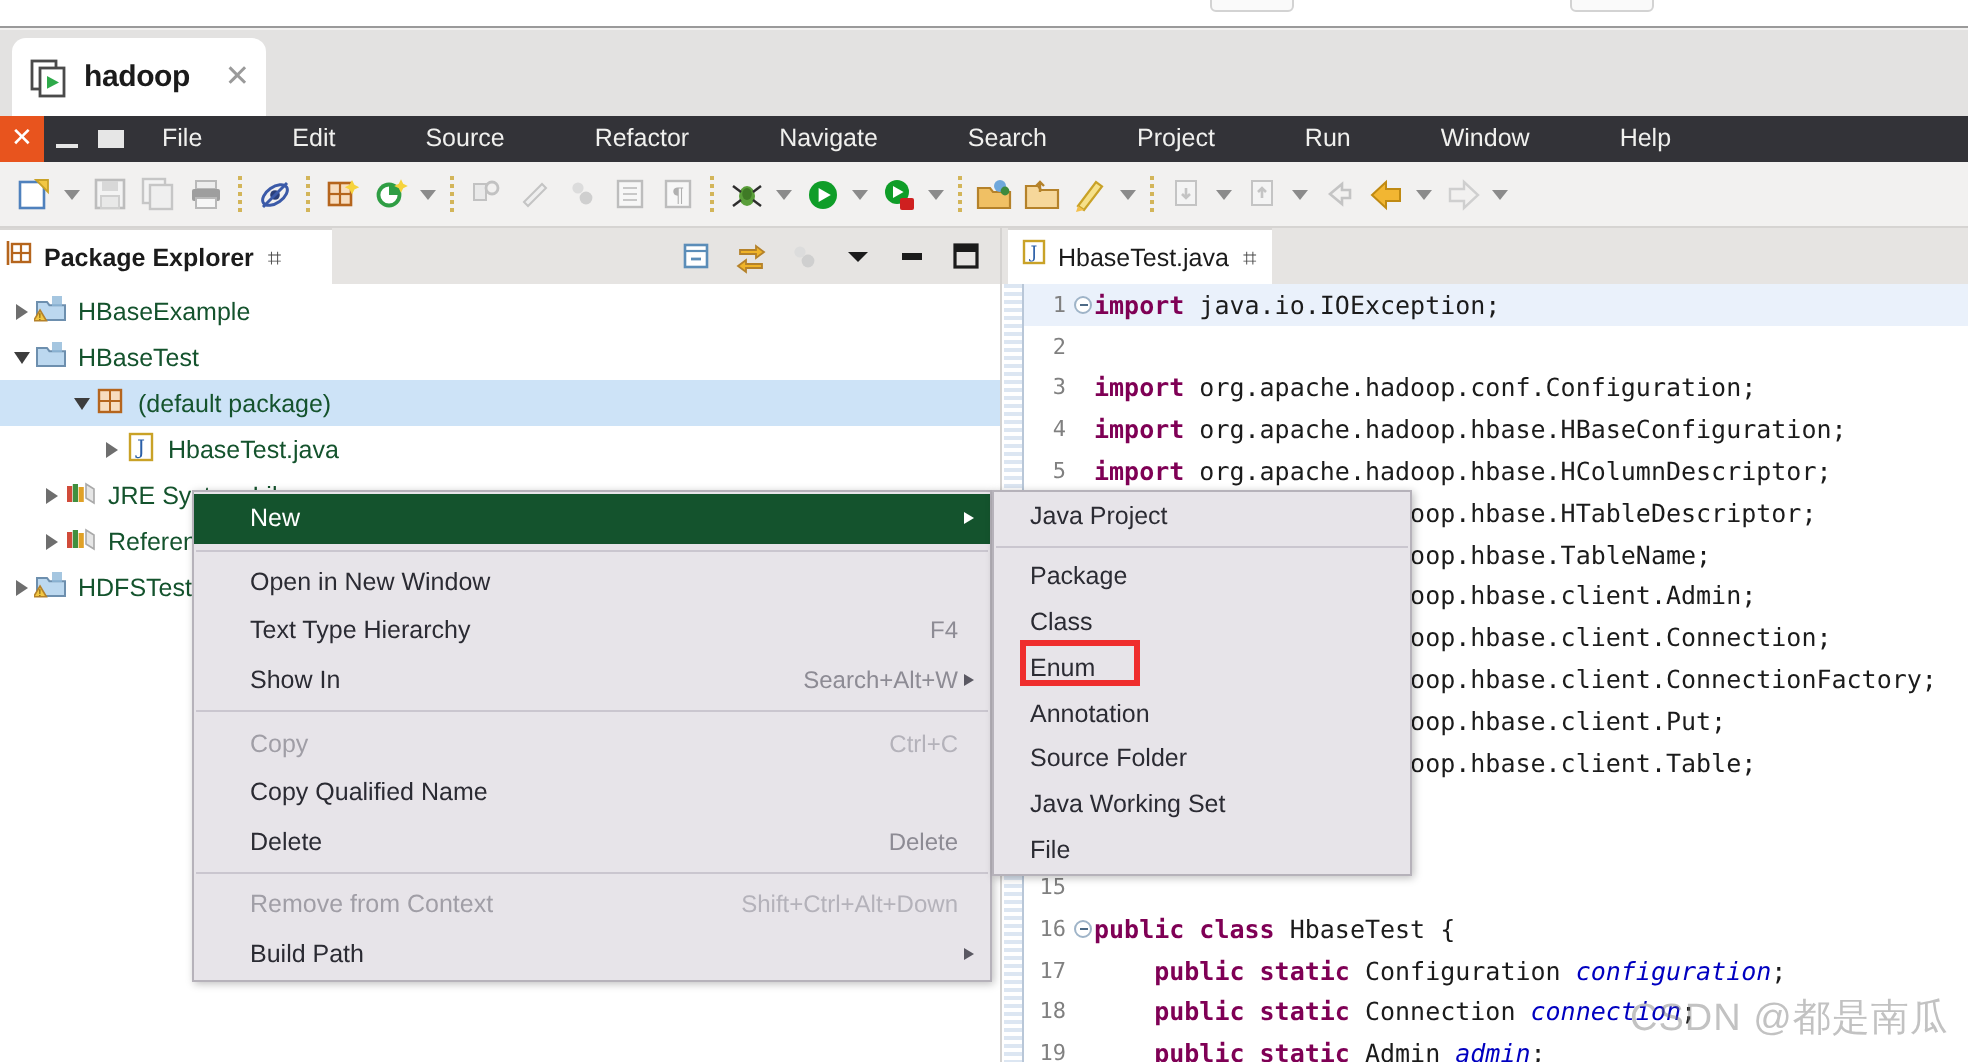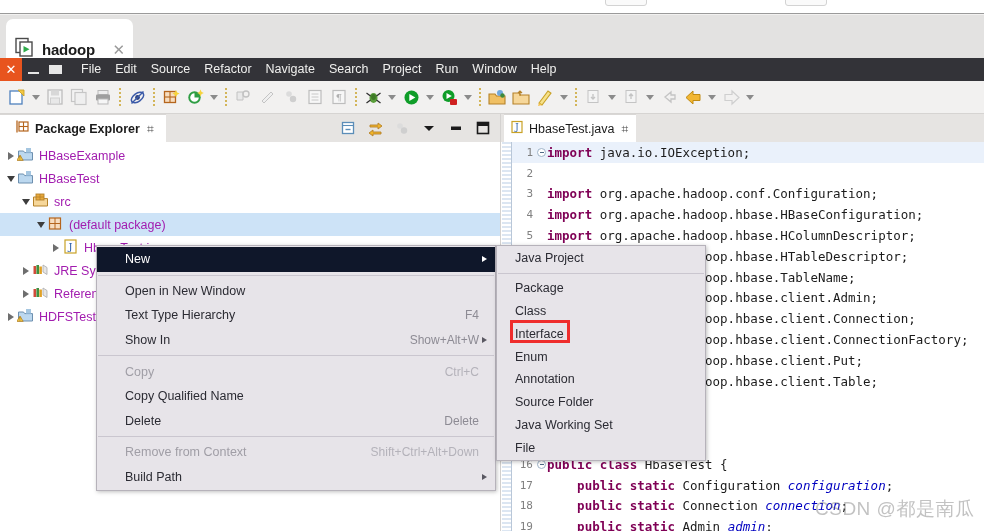--- a/index.html
+++ b/index.html
@@ -30,21 +30,21 @@
   
   .tabrow {
     position: absolute; left: 0; top: 15px; width: 984px; height: 43px;
     background: #e3e2e1;
   }
   .apptab {
     position: absolute; left: 6px; top: 4px;
     height: 39px; width: 127px;
     background: #ffffff;
     border-top-left-radius: 7px; border-top-right-radius: 7px;
-    display: flex; align-items: flex-end; padding: 0 8px;
+    display: flex; align-items: center; padding: 0 8px;
   }
   .apptab .ticon { width: 22px; height: 22px; position: relative; flex: 0 0 auto; }
   .apptab .tlabel {
     font-size: 15px; font-weight: bold; color: #1b1b1b;
     margin-left: 6px; letter-spacing: -0.2px;
   }
   .apptab .tclose {
     margin-left: auto; color: #9a9a9a; font-size: 15px; line-height: 1;
     font-family: "DejaVu Sans", sans-serif;
   }
@@ -56,20 +56,21 @@
     display: flex; align-items: center;
   }
   .wbtn { width: 22px; height: 23px; display: flex; align-items: center; justify-content: center; }
   .wbtn.close { background: #e8541e; }
   .wbtn .gl { color: #ffffff; font-size: 13px; line-height: 1; font-family: "DejaVu Sans", sans-serif; }
   .wbtn .minline { width: 11px; height: 2px; background: #e6e6e6; margin-top: 7px; }
   .wbtn .maxbox { width: 13px; height: 9px; background: #e6e6e6; }
   .menubar .mi {
     color: #f0f0ee; font-size: 12.5px; padding: 0 7px; line-height: 23px;
     white-space: nowrap;
+    margin-left: 31px;
   }
   .menubar .mi:first-of-type { margin-left: 8px; }
 
   
   .toolbar {
     position: absolute; left: 0; top: 81px; width: 984px; height: 33px;
     background: #f2f1f0;
     border-bottom: 1px solid #d6d4d2;
     display: flex; align-items: center; padding-left: 5px;
   }
@@ -89,35 +90,35 @@
     position: absolute; left: 0; top: 114px; width: 500px; height: 417px;
     background: #ffffff;
   }
   .pe-tabbar {
     position: absolute; left: 0; top: 0; width: 500px; height: 28px;
     background: #e6e4e2;
   }
   .pe-tab {
     position: absolute; left: 0; top: 0; height: 28px; width: 166px;
     background: #ffffff;
-    display: flex; align-items: center; padding-left: 15px;
+    display: flex; align-items: center; padding-left: 2px;
     border-top: 1px solid #d9d7d5;
   }
   .pe-tab .plabel { font-size: 12.5px; font-weight: bold; color: #1b1b1b; margin-left: 5px; }
   .pe-tab .pclose { margin-left: 7px; color: #4a4a4a; font-size: 12px;
                     font-family: "DejaVu Sans", sans-serif; }
   .pe-tools { position: absolute; right: 6px; top: 0; height: 28px;
               display: flex; align-items: center; gap: 5px; }
   .pe-tools .pti { width: 22px; height: 22px; display:flex; align-items:center; justify-content:center; }
 
   .tree {
     position: absolute; left: 0; top: 28px; width: 500px; height: 389px;
     background: #ffffff; padding-top: 2px;
   }
-  .trow { height: 23px; display: flex; align-items: center; font-size: 12.5px; color: #a21caf; }
+  .trow { height: 23px; display: flex; align-items: center; font-size: 12.5px; color: #14532d; }
   .trow .tw { width: 13px; height: 23px; display:flex; align-items:center; justify-content:center; flex:0 0 auto; }
   .trow .tw.collapsed::after {
     content: ""; border-top: 4.5px solid transparent; border-bottom: 4.5px solid transparent;
     border-left: 6px solid #6e6e6e;
   }
   .trow .tw.expanded::after {
     content: ""; border-left: 4.5px solid transparent; border-right: 4.5px solid transparent;
     border-top: 6px solid #3d3d3d;
   }
   .trow .ticon2 { width: 19px; height: 19px; position: relative; flex: 0 0 auto; margin-right: 3px; }
@@ -178,21 +179,21 @@
     position: absolute; left: 96px; top: 245px; width: 400px;
     background: #e7e4e9; border: 1px solid #b6b2ba;
     box-shadow: 1px 1px 4px rgba(0,0,0,.25);
     z-index: 40; padding: 1px 0;
   }
   .cmi {
     height: 24.6px; display: flex; align-items: center;
     padding: 0 10px 0 28px; font-size: 12.5px; color: #2b2b33;
     position: relative; white-space: nowrap;
   }
-  .cmi.sel { background: #0f172a; color: #ffffff; }
+  .cmi.sel { background: #14532d; color: #ffffff; }
   .cmi.dim { color: #a09ea6; gap: 10px; }
   .cmi .accel { margin-left: auto; font-size: 12px; color: #8d8b94; padding-right: 6px; }
   .cmi.dim .accel { color: #b4b2ba; }
   .cmi .sub { position: absolute; right: 8px; top: 50%; transform: translateY(-50%); }
   .cmi .sub::after {
     content:""; display:block;
     border-top: 3.5px solid transparent; border-bottom: 3.5px solid transparent;
     border-left: 5px solid #5a5862;
   }
   .cmi.sel .sub::after { border-left-color: #ffffff; }
@@ -501,30 +502,20 @@
             </svg></span>
           <span class="tlbl">HBaseExample</span>
         </div>
         <div class="trow" style="padding-left: 4px;">
           <span class="tw expanded"></span>
           <span class="ticon2"><svg width="17" height="17" viewBox="0 0 17 17">
               <path d="M1.5 5 l5 0 l1.2 1.6 l7.8 0 l0 7.4 l-14 0 z" fill="#bcd8ef" stroke="#6d8fae" stroke-width="1"></path>
               <path d="M9 2 l5 0 l0 5 l-5 0 z" fill="#8fb8d8" opacity=".8"></path>
             </svg></span>
           <span class="tlbl">HBaseTest</span>
-        </div>
-        <div class="trow" style="padding-left: 19px;">
-          <span class="tw expanded"></span>
-          <span class="ticon2"><svg width="17" height="17" viewBox="0 0 17 17">
-              <path d="M1.5 5 l5 0 l1.2 1.6 l7.8 0 l0 7.4 l-14 0 z" fill="#f6d79a" stroke="#b5822a" stroke-width="1"></path>
-              <rect x="4" y="2" width="8" height="6" fill="#e8a93c" stroke="#b5822a" stroke-width=".9"></rect>
-              <line x1="4" y1="5" x2="12" y2="5" stroke="#b5822a" stroke-width=".8"></line>
-              <line x1="8" y1="2" x2="8" y2="8" stroke="#b5822a" stroke-width=".8"></line>
-            </svg></span>
-          <span class="tlbl">src</span>
         </div>
         <div class="trow selected-row" style="padding-left: 34px;">
           <span class="tw expanded"></span>
           <span class="ticon2"><svg width="17" height="17" viewBox="0 0 17 17">
               <rect x="2.5" y="3" width="11" height="11" fill="#f7ddc0" stroke="#b5651d" stroke-width="1.2"></rect>
               <line x1="8" y1="3" x2="8" y2="14" stroke="#b5651d" stroke-width="1"></line>
               <line x1="2.5" y1="8.5" x2="13.5" y2="8.5" stroke="#b5651d" stroke-width="1"></line>
             </svg></span>
           <span class="tlbl">(default package)</span>
         </div>
@@ -616,21 +607,21 @@
       <div class="cmsep"></div>
       <div class="cmi">
         <span>Open in New Window</span>
       </div>
       <div class="cmi">
         <span>Text Type Hierarchy</span>
         <span class="accel">F4</span>
       </div>
       <div class="cmi">
         <span>Show In</span>
-        <span class="accel">Show+Alt+W</span>
+        <span class="accel">Search+Alt+W</span>
         <span class="sub"></span>
       </div>
       <div class="cmsep"></div>
       <div class="cmi dim">
         <span>Copy</span>
         <span class="accel">Ctrl+C</span>
       </div>
       <div class="cmi">
         <span>Copy Qualified Name</span>
       </div>
@@ -654,23 +645,20 @@
         <span>Java Project</span>
       </div>
       <div class="cmsep"></div>
       <div class="smi">
         <span>Package</span>
       </div>
       <div class="smi">
         <span>Class</span>
       </div>
       <div class="smi">
-        <span>Interface</span>
-      </div>
-      <div class="smi">
         <span>Enum</span>
       </div>
       <div class="smi">
         <span>Annotation</span>
       </div>
       <div class="smi">
         <span>Source Folder</span>
       </div>
       <div class="smi">
         <span>Java Working Set</span>

